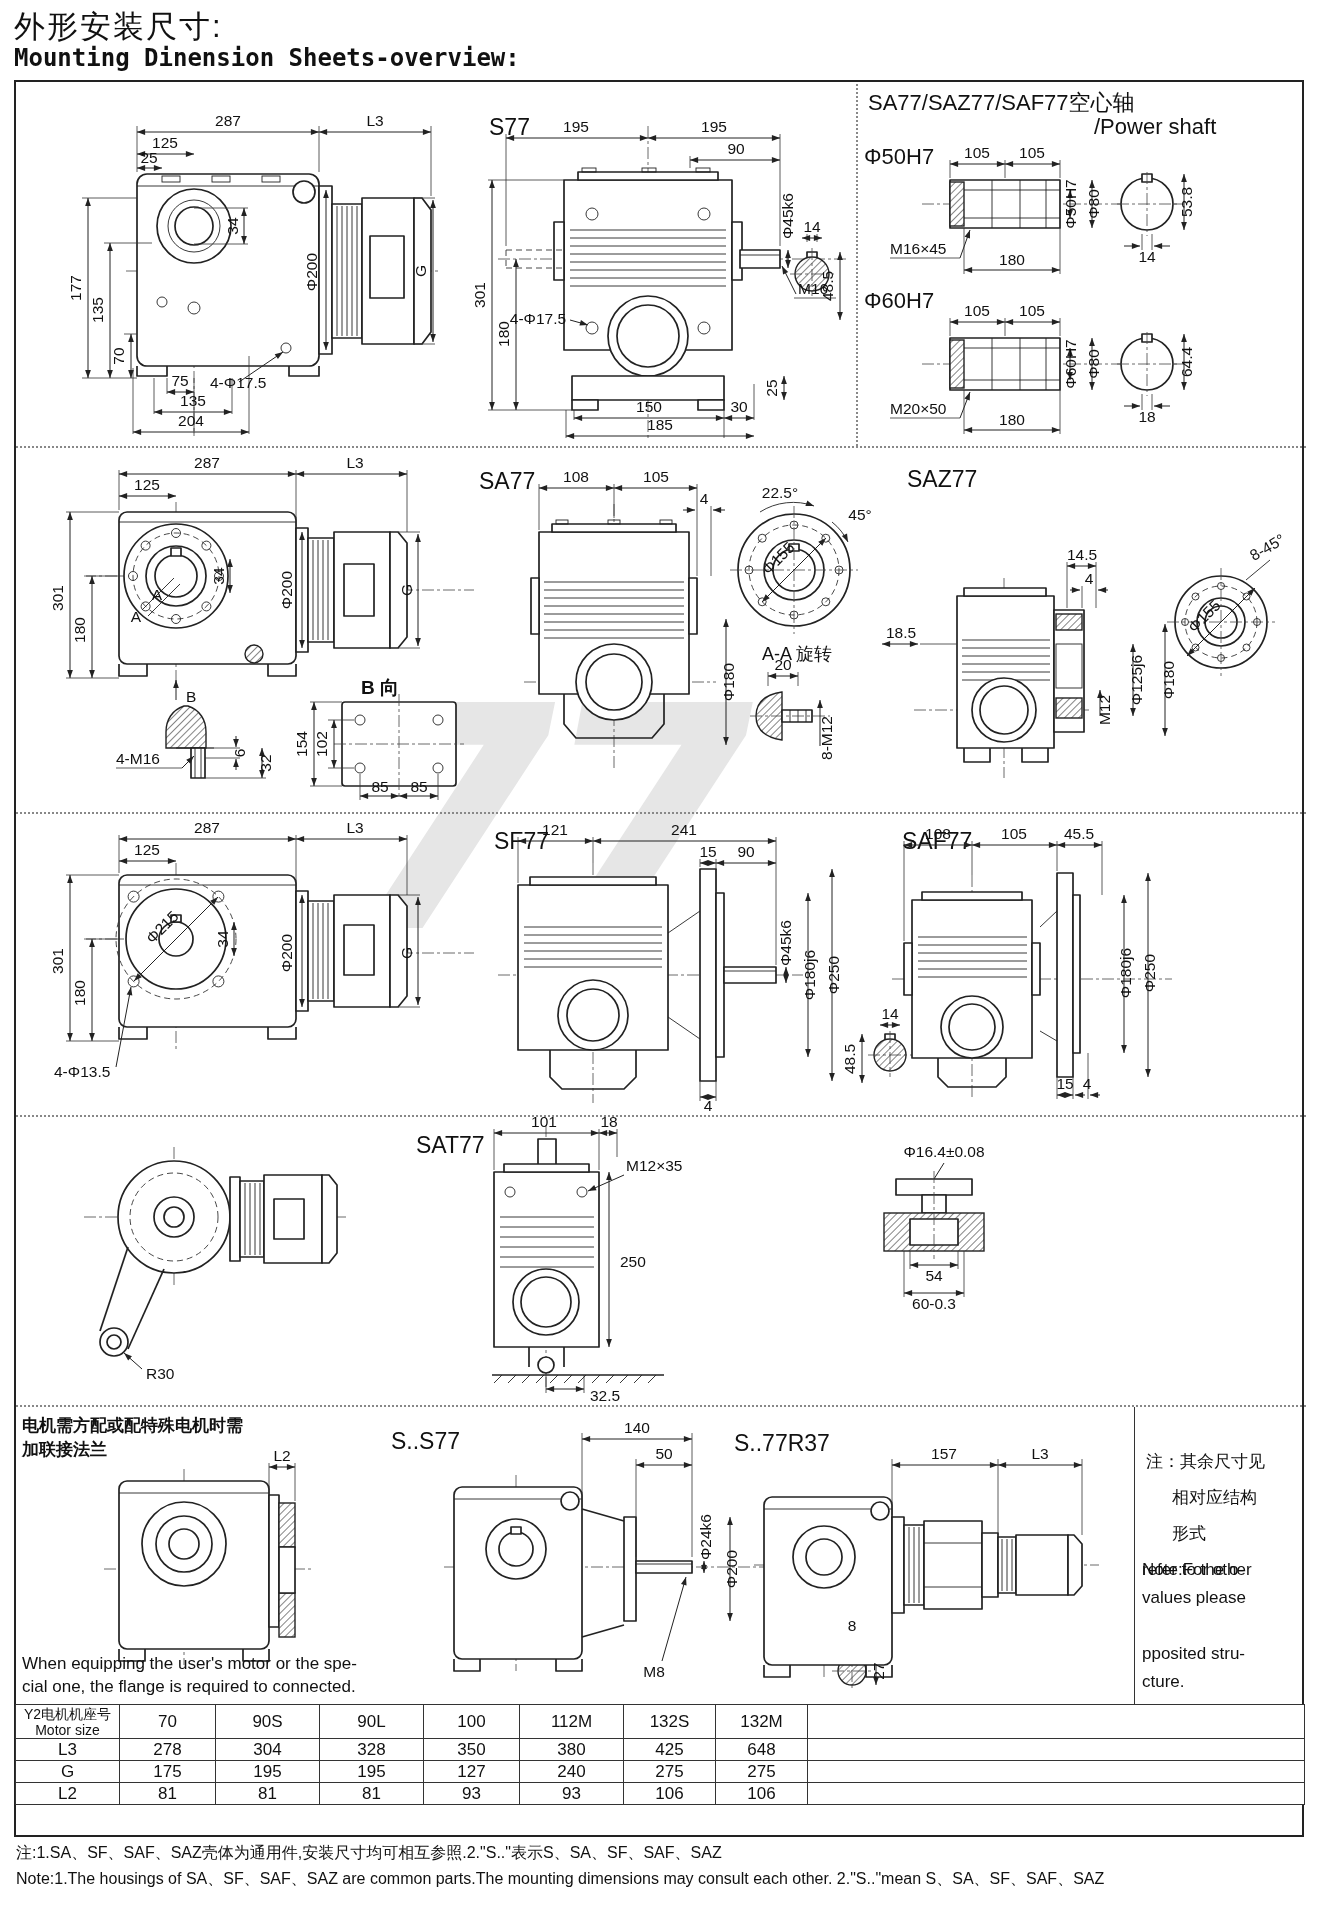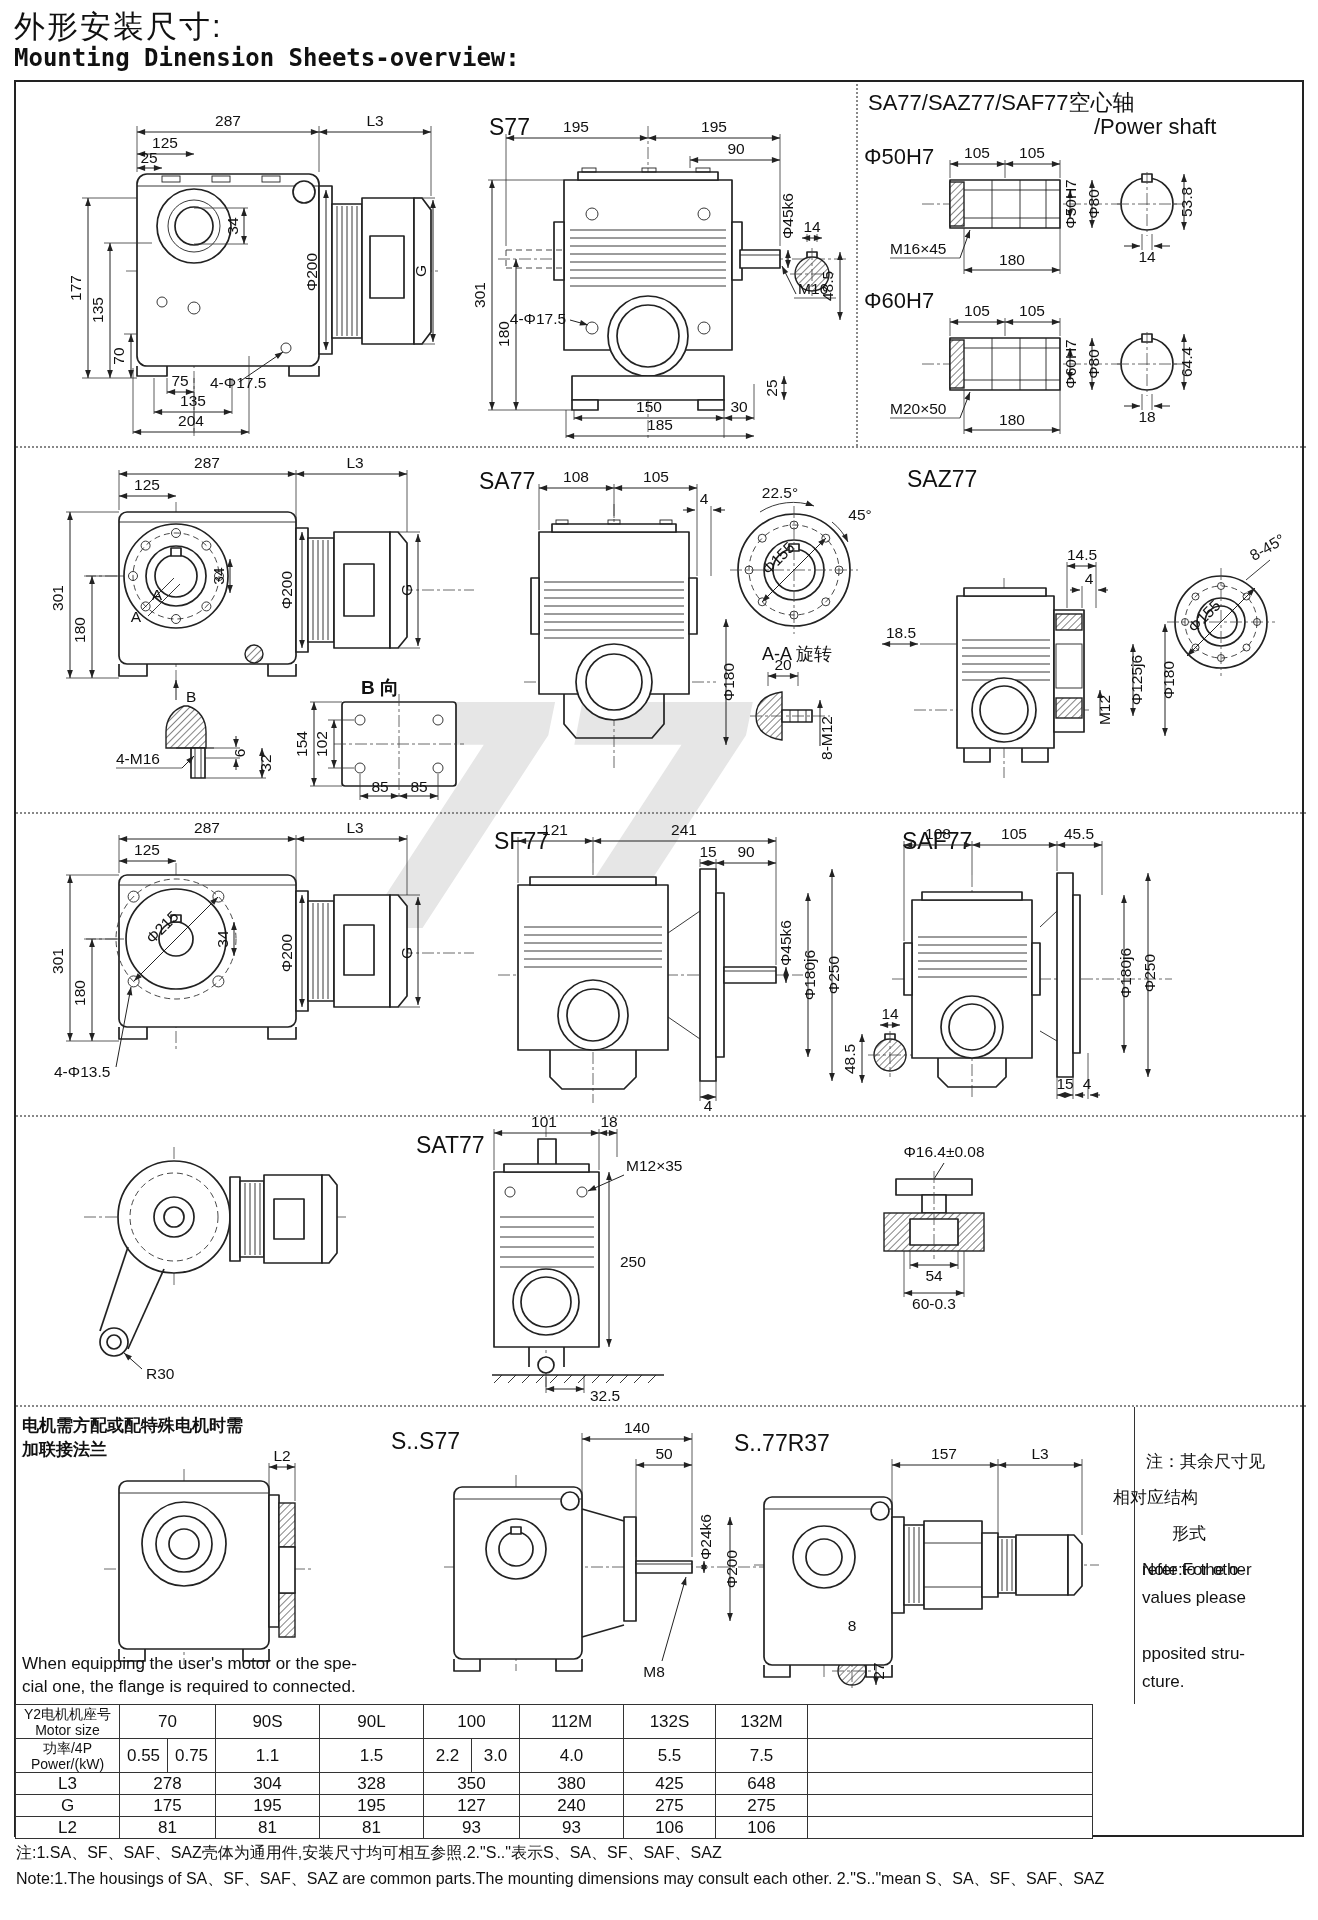--- a/index.html
+++ b/index.html
@@ -20,21 +20,21 @@
   .ts{font-size:15.5px;fill:#111;text-anchor:start}
   .tt{font-size:19px;font-weight:bold;fill:#111;text-anchor:middle}
   .o{fill:none;stroke:#222;stroke-width:1.7;stroke-linejoin:round}
   .o2{fill:#fff;stroke:#222;stroke-width:1.7;stroke-linejoin:round}
   .thin{fill:none;stroke:#222;stroke-width:0.9}
   .cl{fill:none;stroke:#444;stroke-width:0.8;stroke-dasharray:12 3 3 3}
   .dsh{fill:none;stroke:#333;stroke-width:0.9;stroke-dasharray:6 4}
   .ext{stroke:#333;stroke-width:0.8}
   .dim{stroke:#222;stroke-width:1;fill:none}
   .hat{fill:url(#hatch);stroke:#222;stroke-width:1.4}
-  #tbl{position:absolute;left:-1px;top:1622px;width:1078px;border-collapse:collapse;table-layout:fixed;background:#fff}
+  #tbl{position:absolute;left:-1px;top:1622px;width:1290px;border-collapse:collapse;table-layout:fixed;background:#fff}
   #tbl td{border:1.5px solid #333;text-align:center;vertical-align:middle;font-size:17px;padding:0}
   #tbl td.lbl{font-size:14px;line-height:16px}
   #fn-cn{position:absolute;left:16px;top:1843px;font-size:16px;white-space:nowrap}
   #fn-en{position:absolute;left:16px;top:1869px;font-size:16px;white-space:nowrap}
 </style>
 </head>
 <body>
 
 <svg width="0" height="0" style="position:absolute" aria-hidden="true">
   <defs>
@@ -915,21 +915,21 @@
     <text class="t" x="860" y="262" transform="rotate(-90 860 262)">27</text>
     <text class="t" x="920" y="50">157</text>
     <text class="t" x="1016" y="50">L3</text>
   </svg>
 
   <span class="note-txt" style="left:6px;top:1572px">When equipping the user's motor or the spe-</span>
   <span class="note-txt" style="left:6px;top:1595px">cial one, the flange is required to connected.</span>
 
   <div class="vsep" style="left:1118px;top:1325px;height:297px"></div>
   <span class="note-txt" style="left:1130px;top:1368px">注：其余尺寸见</span>
-  <span class="note-txt" style="left:1097px;top:1404px">相对应结构</span>
+  <span class="note-txt" style="left:1156px;top:1404px">相对应结构</span>
   <span class="note-txt" style="left:1156px;top:1440px">形式</span>
   <span class="note-txt" style="left:1126px;top:1478px">Note:For other</span>
   <span class="note-txt" style="left:1126px;top:1506px">values please</span>
   <span class="note-txt" style="left:1126px;top:1478px">refer to the o-</span>
   <span class="note-txt" style="left:1126px;top:1562px">pposited stru-</span>
   <span class="note-txt" style="left:1126px;top:1590px">cture.</span>
 
   <table id="tbl">
     <colgroup>
         <col style="width:104px">
@@ -950,36 +950,20 @@
             <div>Y2电机机座号</div>
             <div>Motor size</div>
           </td>
       <td colspan="2">70</td>
       <td>90S</td>
       <td>90L</td>
       <td colspan="2">100</td>
       <td>112M</td>
       <td>132S</td>
       <td>132M</td>
-      <td></td>
-    </tr>
-    <tr style="height:34px">
-      <td class="lbl">
-            <div>功率/4P</div>
-            <div>Power/(kW)</div>
-          </td>
-      <td>0.55</td>
-      <td>0.75</td>
-      <td>1.1</td>
-      <td>1.5</td>
-      <td>2.2</td>
-      <td>3.0</td>
-      <td>4.0</td>
-      <td>5.5</td>
-      <td>7.5</td>
       <td></td>
     </tr>
     <tr style="height:22px">
       <td>L3</td>
       <td colspan="2">278</td>
       <td>304</td>
       <td>328</td>
       <td colspan="2">350</td>
       <td>380</td>
       <td>425</td>

